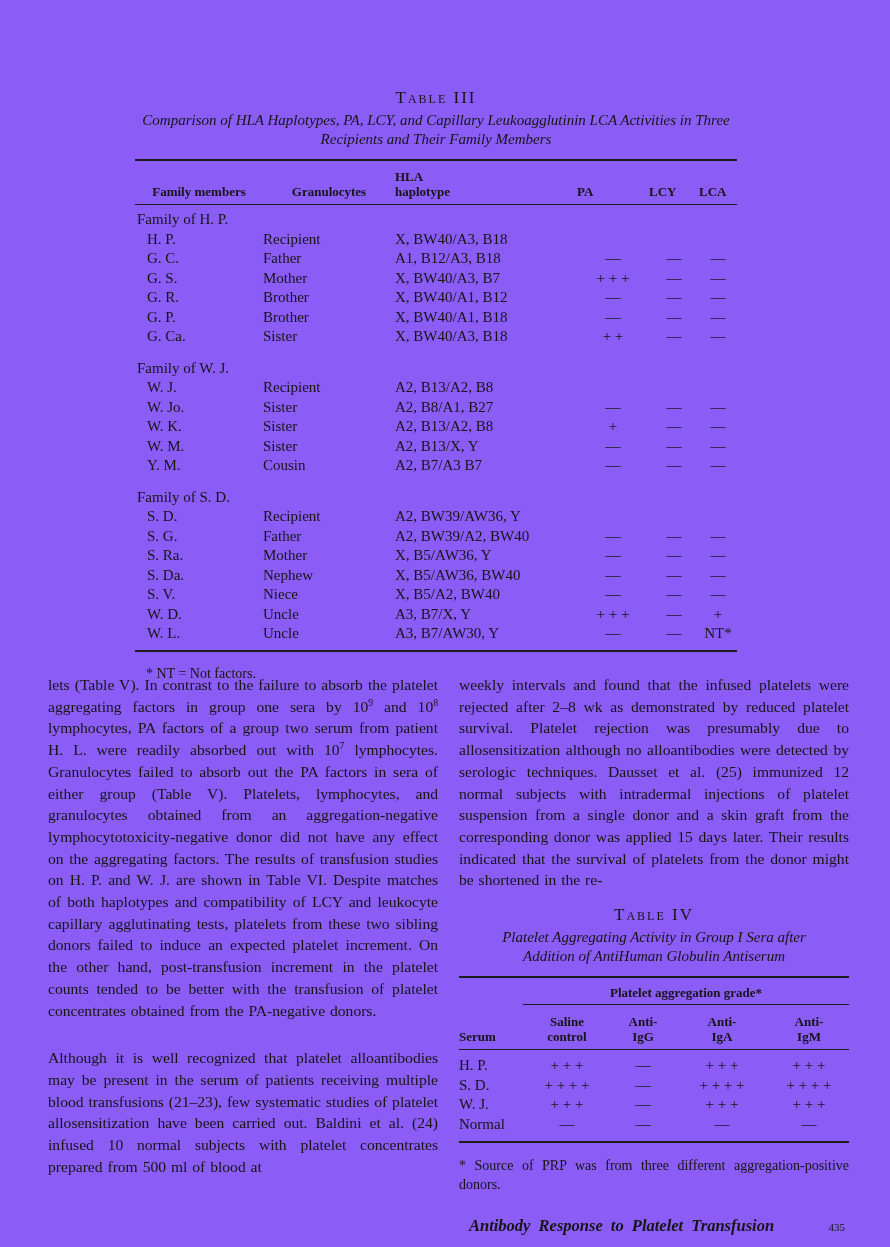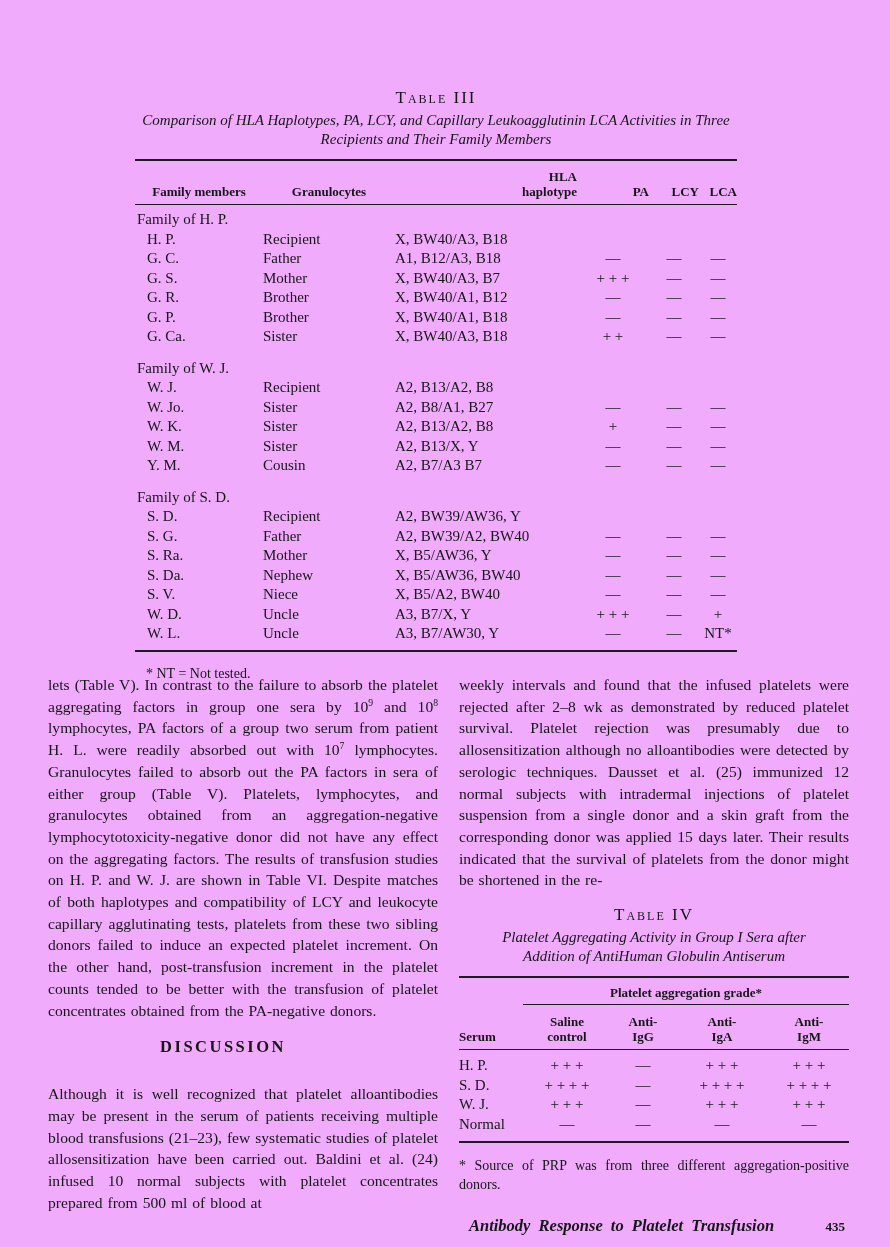--- a/index.html
+++ b/index.html
@@ -2,21 +2,21 @@
 <html><head>
 <meta charset="utf-8">
 <style>
   * { margin: 0; padding: 0; box-sizing: border-box; }
   html, body { background: #e8e8e6; }
   .page {
     position: relative;
     width: 890px;
     height: 1247px;
     margin: 0 auto;
-    background: #f0abfc;
+    background: #8b5cf6;
     color: #161616;
     font-family: "Liberation Serif", "DejaVu Serif", serif;
     overflow: hidden;
   }
 
   
   .t3-section { position: absolute; left: 135px; top: 88px; width: 602px; }
   .tbl-title {
     text-align: center;
     font-variant: small-caps;
@@ -54,21 +54,21 @@
     padding: 0;
     white-space: nowrap;
   }
   .t3 col.c-member   { width: 128px; }
   .t3 col.c-rel      { width: 132px; }
   .t3 col.c-hla      { width: 182px; }
   .t3 col.c-pa       { width: 72px;  }
   .t3 col.c-lcy      { width: 50px;  }
   .t3 col.c-lca      { width: 38px;  }
   .t3 th.h-left   { text-align: center; }
-  .t3 th.h-center { text-align: right; }
+  .t3 th.h-center { text-align: left; }
   .t3 td.cell-member { padding-left: 12px; }
   .t3 td.cell-group  { padding-left: 2px; padding-top: 3px; }
   .t3 tr.group-start td { padding-top: 12px; }
   .t3 td.cell-sym { text-align: center; }
   .t3 tbody tr:first-child td { padding-top: 5px; }
   .t3 tbody tr:last-child td { padding-bottom: 6px; }
 
   .tbl-footnote {
     font-size: 14px;
     line-height: 18px;
@@ -125,21 +125,21 @@
     align-items: baseline;
     margin-top: 22px;
     padding: 0 4px 0 10px;
   }
   .running-title {
     font-style: italic;
     font-weight: bold;
     font-size: 16.5px;
     word-spacing: 4px;
   }
-  .page-number { font-weight: bold; font-size: 13px; margin-left: 37px; }
+  .page-number { font-weight: normal; font-size: 11px; margin-left: 37px; }
 </style>
 </head>
 <body>
 
 <div class="page">
 
   <div class="t3-section">
     <div class="tbl-title">Table III</div>
     <div class="tbl-subtitle t3-subtitle">Comparison of HLA Haplotypes, PA, LCY, and Capillary Leukoagglutinin LCA Activities in Three Recipients and Their Family Members</div>
 
@@ -313,26 +313,25 @@
             <td class="cell-member">W. L.</td>
             <td class="">Uncle</td>
             <td class="">A3, B7/AW30, Y</td>
             <td class="cell-sym">—</td>
             <td class="cell-sym">—</td>
             <td class="cell-sym">NT*</td>
           </tr>
         </tbody>
     </table>
 
-    <div class="tbl-footnote">* NT = Not tested.</div>
+    <div class="tbl-footnote">* NT = Not factors.</div>
   </div>
 
   <div class="col-left">
     <div class="body-para">lets (Table V). In contrast to the failure to absorb the platelet aggregating factors in group one sera by 10<sup>9</sup> and 10<sup>8</sup> lymphocytes, PA factors of a group two serum from patient H. L. were readily absorbed out with 10<sup>7</sup> lymphocytes. Granulocytes failed to absorb out the PA factors in sera of either group (Table V). Platelets, lymphocytes, and granulocytes obtained from an aggregation-negative lymphocytotoxicity-negative donor did not have any effect on the aggregating factors. The results of transfusion studies on H. P. and W. J. are shown in Table VI. Despite matches of both haplotypes and compatibility of LCY and leukocyte capillary agglutinating tests, platelets from these two sibling donors failed to induce an expected platelet increment. On the other hand, post-transfusion increment in the platelet counts tended to be better with the transfusion of platelet concentrates obtained from the PA-negative donors.</div>
-    <div class="discussion-heading">DISCUSSION</div>
     <div class="body-para">Although it is well recognized that platelet alloantibodies may be present in the serum of patients receiving multiple blood transfusions (21–23), few systematic studies of platelet allosensitization have been carried out. Baldini et al. (24) infused 10 normal subjects with platelet concentrates prepared from 500 ml of blood at</div>
   </div>
 
   <div class="col-right">
     <div class="body-para">weekly intervals and found that the infused platelets were rejected after 2–8 wk as demonstrated by reduced platelet survival. Platelet rejection was presumably due to allosensitization although no alloantibodies were detected by serologic techniques. Dausset et al. (25) immunized 12 normal subjects with intradermal injections of platelet suspension from a single donor and a skin graft from the corresponding donor was applied 15 days later. Their results indicated that the survival of platelets from the donor might be shortened in the re-</div>
 
     <div class="t4-section">
       <div class="tbl-title">Table IV</div>
       <div class="tbl-subtitle t4-subtitle">Platelet Aggregating Activity in Group I Sera after Addition of AntiHuman Globulin Antiserum</div>
 

